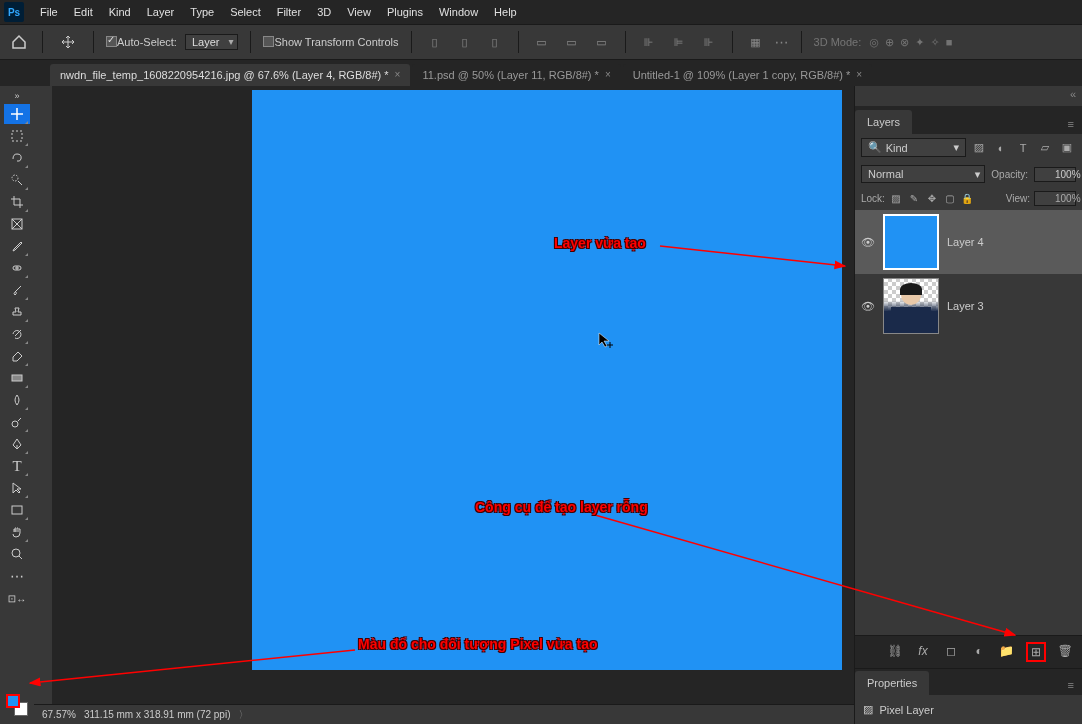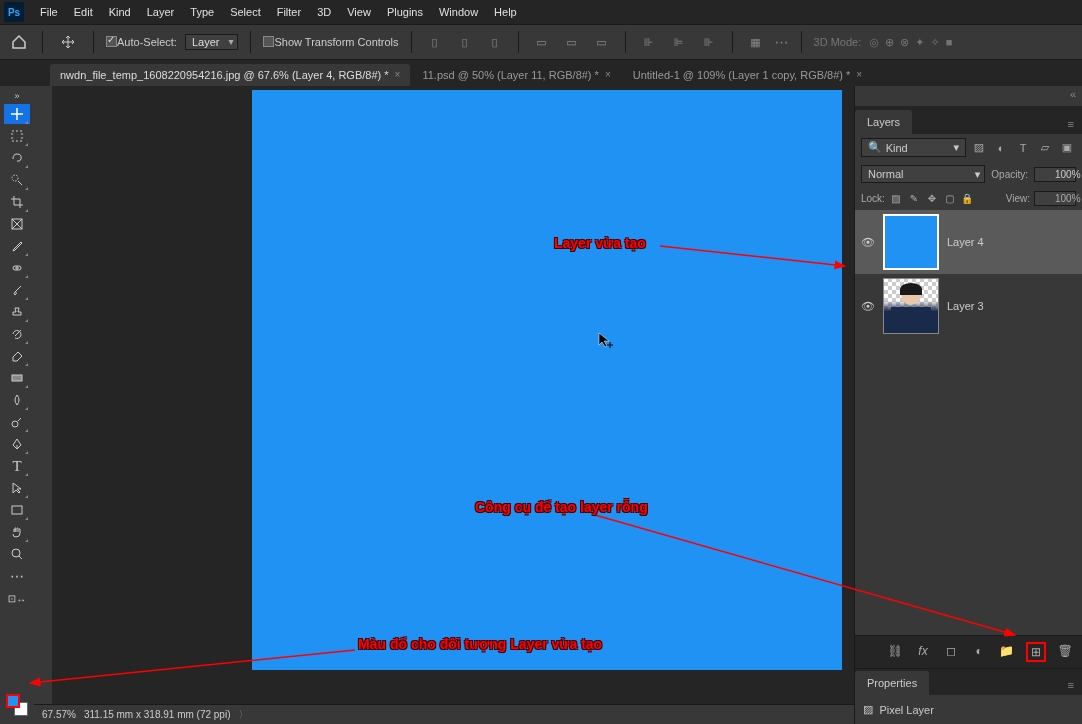--- a/index.html
+++ b/index.html
@@ -397,21 +397,21 @@
 <div class="anno" style="left:475px;top:499px">Công cụ để tạo layer rỗng</div>
 <svg class="arrow" style="left:590px;top:510px" width="440" height="135">
     <defs>
       <marker id="ah2" markerWidth="8" markerHeight="8" refX="7" refY="3" orient="auto">
         <path d="M0 0 L8 3 L0 6 Z" fill="red"></path>
       </marker>
     </defs>
     <line x1="5" y1="5" x2="425" y2="125" stroke="red" stroke-width="1.5" marker-end="url(#ah2)"></line>
   </svg>
 
-<div class="anno" style="left:358px;top:636px">Màu đổ cho đối tượng Layer vừa tạo</div>
+<div class="anno" style="left:358px;top:636px">Màu đổ cho đối tượng Pixel vừa tạo</div>
 <svg class="arrow" style="left:25px;top:645px" width="340" height="45">
     <defs>
       <marker id="ah3" markerWidth="8" markerHeight="8" refX="7" refY="3" orient="auto">
         <path d="M0 0 L8 3 L0 6 Z" fill="red"></path>
       </marker>
     </defs>
     <line x1="330" y1="5" x2="5" y2="38" stroke="red" stroke-width="1.5" marker-end="url(#ah3)"></line>
   </svg>
 
 </body></html>

